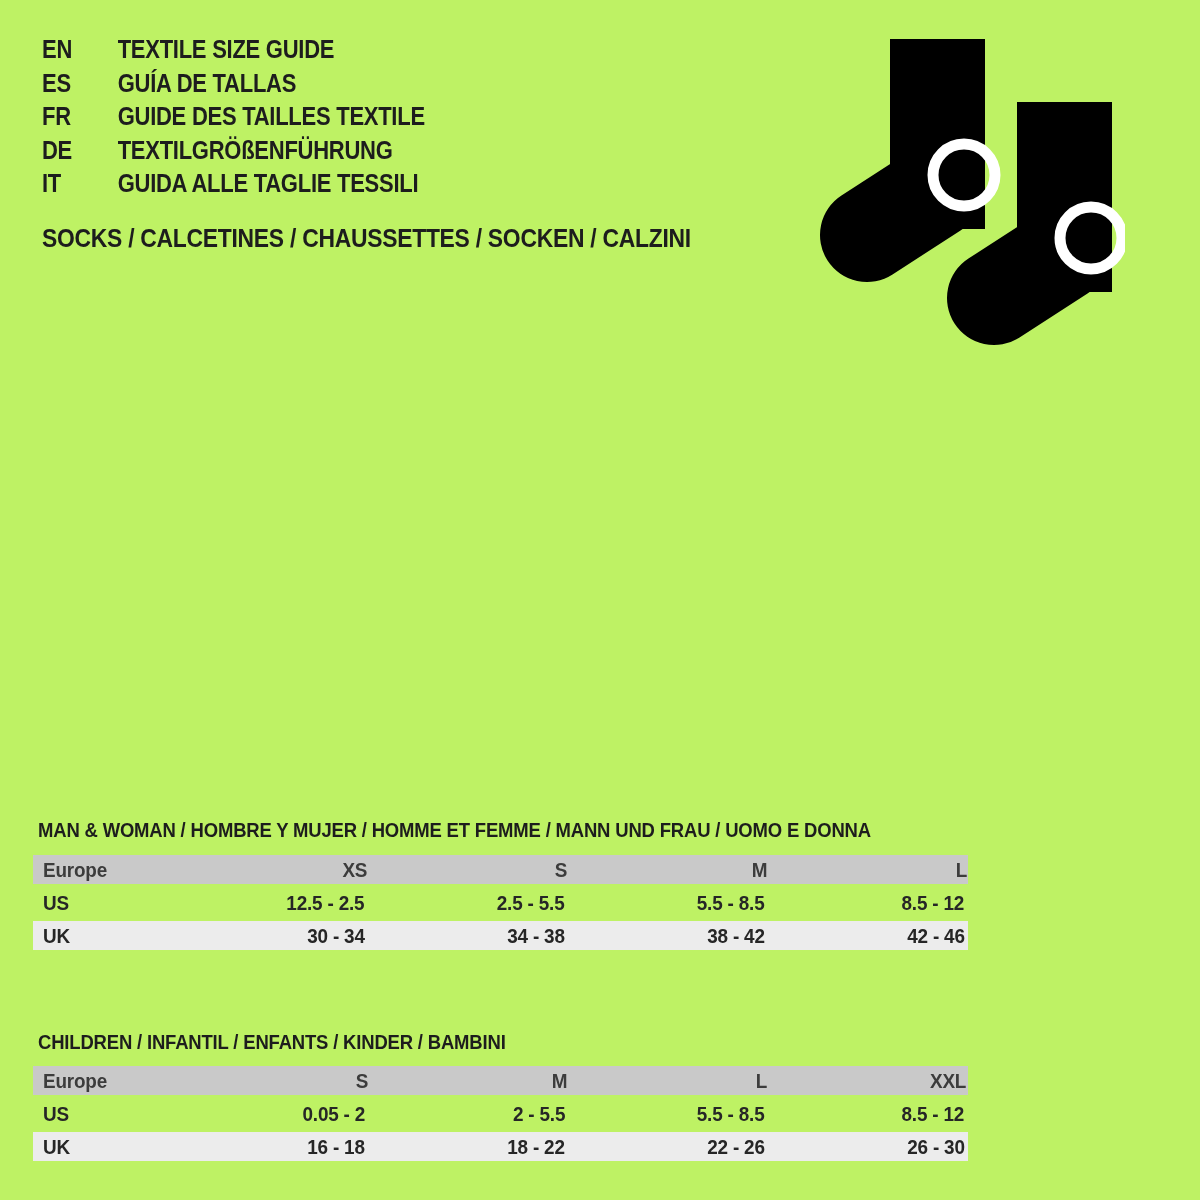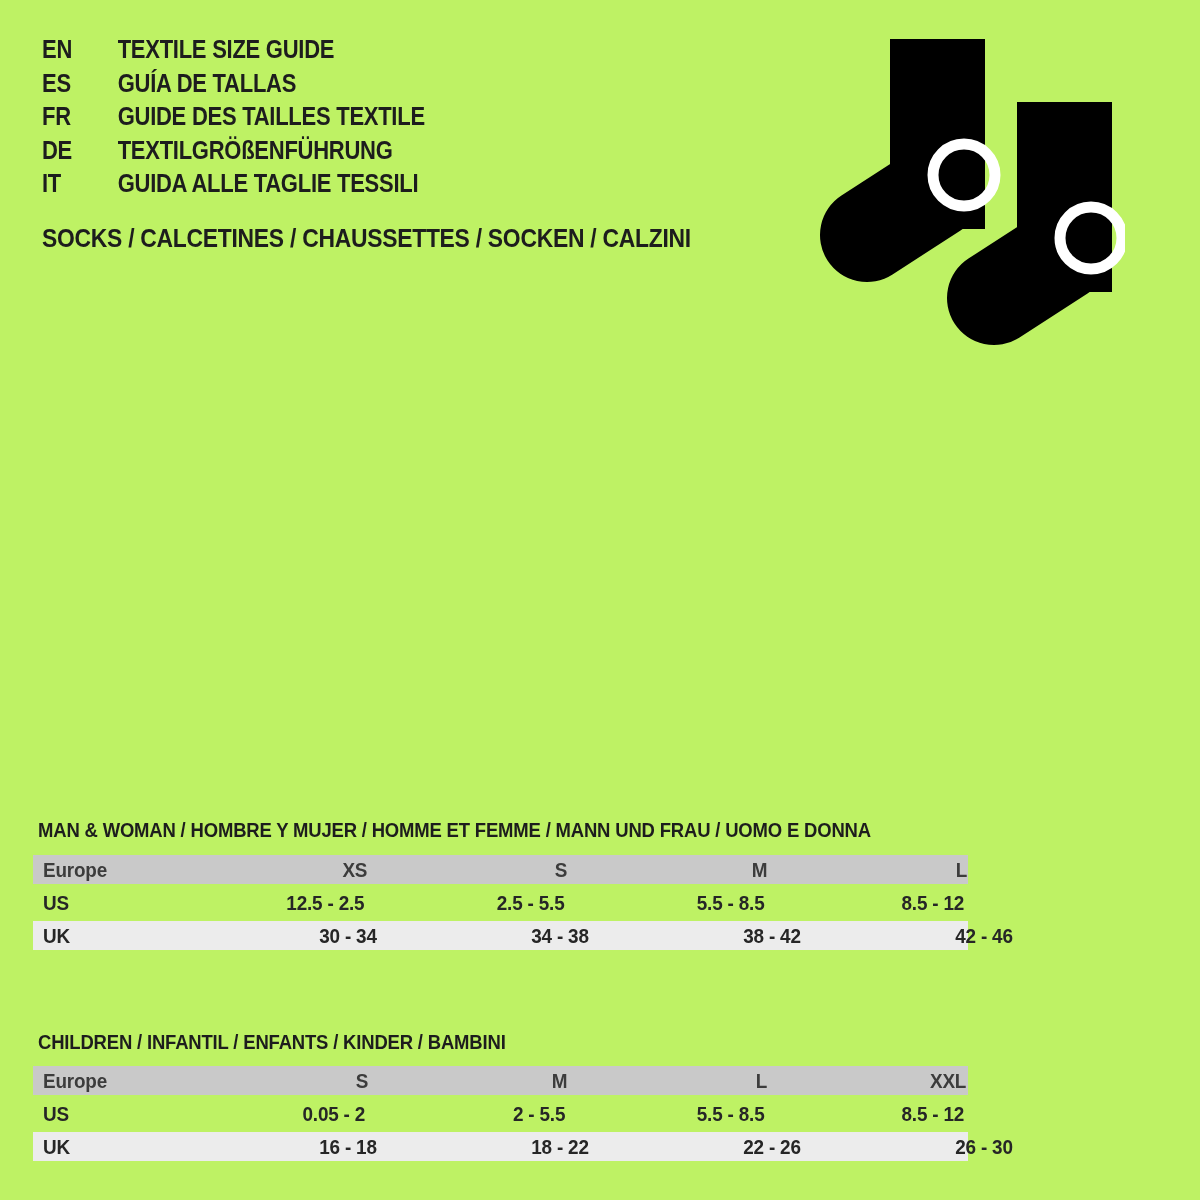--- a/index.html
+++ b/index.html
@@ -91,21 +91,20 @@
     margin-bottom: 4px;
     font-size: 21px;
     color: #262626;
   }
   .trow.thead {
     background: var(--table-header-bg, #c9c9c9);
     color: #3c3c3c;
   }
   .trow.alt {
     background: var(--row-alt-bg, #ececec);
-    gap: 12px;
   }
   .cell {
     flex: 0 0 21.375%;
     text-align: right;
     overflow: visible;
     white-space: nowrap;
   }
   .cell.c0 {
     flex: 0 0 14.5%;
     text-align: left;

